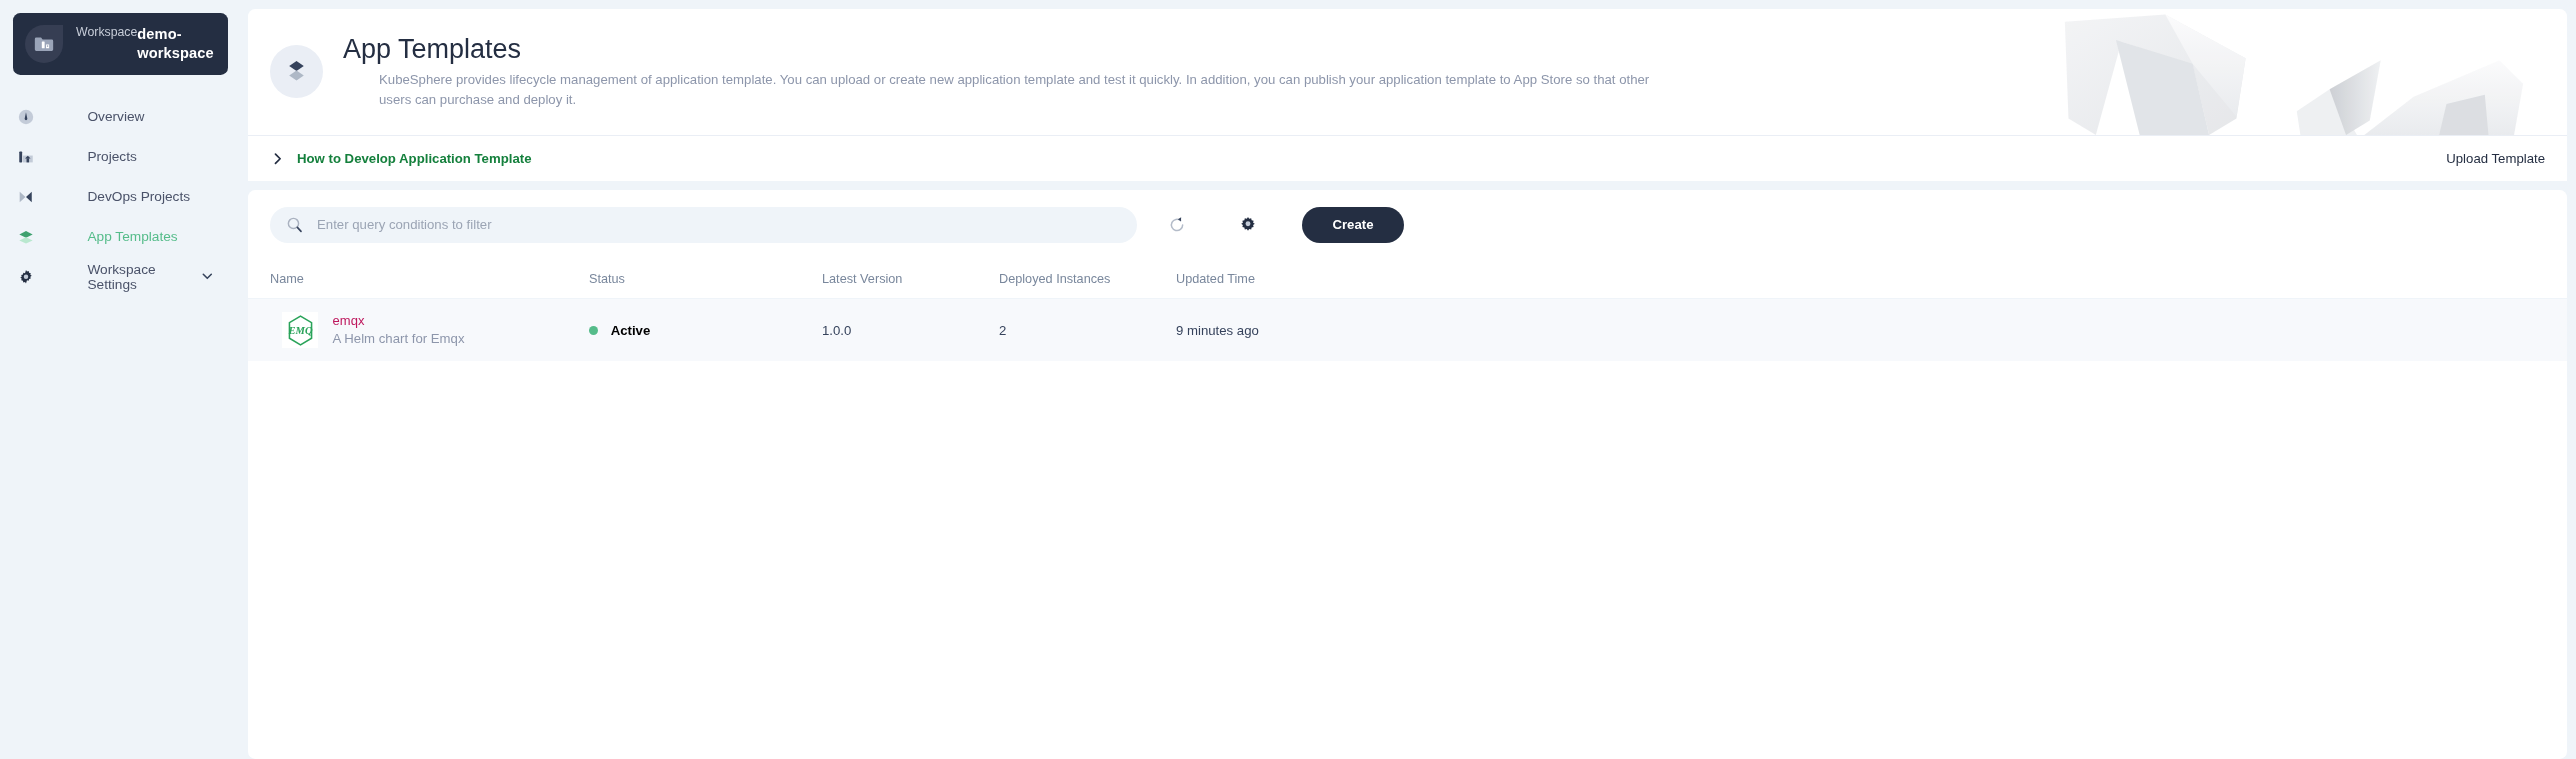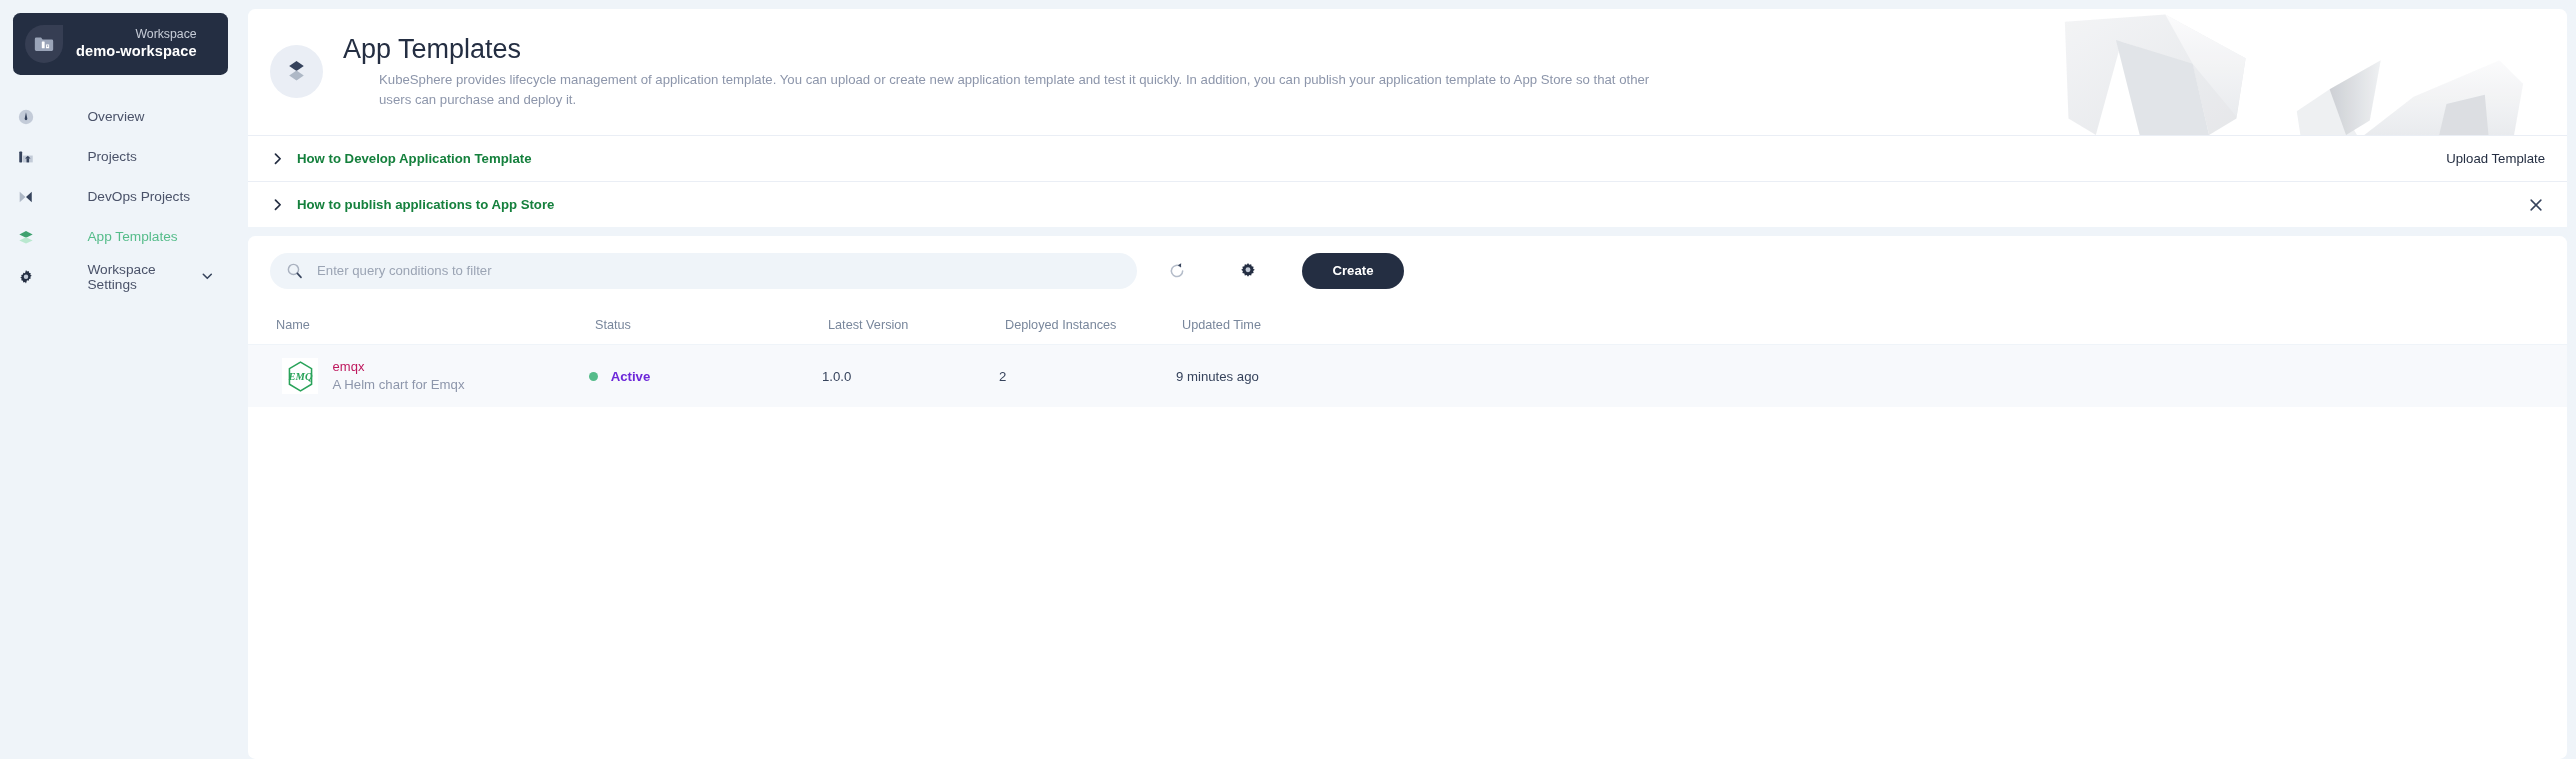--- a/index.html
+++ b/index.html
@@ -31,21 +31,21 @@
   }
   .ws-icon {
     width: 38px; height: 38px;
     flex: 0 0 38px;
     border-radius: 19px 0 19px 19px;
     background: #363e53;
     display: flex; align-items: center; justify-content: center;
     margin-right: 12.7px;
   }
   .ws-icon svg { display: block; }
-  .ws-text { display: flex; flex-direction: column; justify-content: center; line-height: 1.25; text-align: right; }
+  .ws-text { display: flex; flex-direction: row; justify-content: center; line-height: 1.25; }
   .ws-label { color: #c7cdd8; font-size: 12.3px; }
   .ws-name { color: #ffffff; font-size: 14.6px; font-weight: bold; letter-spacing: 0.1px; }
 
   .nav { margin-top: 22px; }
   .nav-item {
     height: 40px;
     display: flex; align-items: center;
     padding-left: 16.4px;
     cursor: pointer;
     position: relative;
@@ -155,21 +155,21 @@
     border-radius: 18px;
     font-family: "Liberation Sans", sans-serif;
     font-size: 13.2px;
     cursor: pointer;
     font-weight: bold;
   }
 
   .thead {
     display: flex; align-items: center;
     height: 40px; flex: 0 0 40px;
-    padding: 0 28px;
+    padding: 0 22px;
     font-size: 12.7px; color: #79879c;
     border-bottom: 0.9px solid #eff4f9;
   }
   .trow {
     display: flex; align-items: center;
     height: 62px; flex: 0 0 62px;
     padding: 0 22px;
     background: #f7f9fc;
   }
   .c-name   { flex: 0 0 319px; display: flex; align-items: center; }
@@ -183,21 +183,21 @@
     background: #ffffff;
     margin-right: 14.6px;
     display: flex; align-items: center; justify-content: center; margin-left: 12px;
   }
   .nm-wrap { display: flex; flex-direction: column; line-height: 1.35; min-width: 0; }
   .nm-title { font-size: 13px; font-weight: normal; color: #be185d; cursor: pointer; }
   .nm-sub { font-size: 13.2px; color: #8d96ab; }
 
   .status-cell { display: flex; align-items: center; }
   .dot { width: 9px; height: 9px; border-radius: 4.6px; background: #55bc8a; margin-right: 12.7px; flex: 0 0 9px; }
-  .status-txt { font-size: 13.2px; font-weight: bold; color: #6d28d9; }
+  .status-txt { font-size: 13.2px; font-weight: bold; color: #000000; }
   .cellval { font-size: 13.2px; color: #36435c; }
 </style>
 </head>
 <body>
 
 <div class="app">
 
   <div class="sidebar">
 
     <div class="ws-card">
@@ -324,35 +324,20 @@
         <svg width="15.5" height="15.5" viewBox="0 0 17 17">
           <path d="M6 3.4L11.1 8.5 6 13.6" fill="none" stroke="#242e42" stroke-width="1.9" stroke-linecap="round" stroke-linejoin="round"></path>
         </svg>
       </span>
       <span class="acc-title">How to Develop Application Template</span>
       <span class="acc-right">
         <span class="acc-link">Upload Template</span>
       </span>
     </div>
 
-    <div class="acc-row">
-      <span class="acc-chev">
-        <svg width="15.5" height="15.5" viewBox="0 0 17 17">
-          <path d="M6 3.4L11.1 8.5 6 13.6" fill="none" stroke="#242e42" stroke-width="1.9" stroke-linecap="round" stroke-linejoin="round"></path>
-        </svg>
-      </span>
-      <span class="acc-title">How to publish applications to App Store</span>
-      <span class="acc-right">
-        <span class="acc-close">
-          <svg width="18" height="18" viewBox="0 0 20 20">
-            <path d="M4.6 4.6L15.4 15.4M15.4 4.6L4.6 15.4" stroke="#36435c" stroke-width="1.7" stroke-linecap="round"></path>
-          </svg>
-        </span>
-      </span>
-    </div>
 
     <div class="panel">
 
       <div class="toolbar">
         <div class="search">
           <span class="search-ico">
             <svg width="17.3" height="17.3" viewBox="0 0 19 19">
               <circle cx="8.2" cy="8.2" r="5.6" fill="none" stroke="#aab2c0" stroke-width="1.6"></circle>
               <path d="M12.5 12.5l4 4.4" stroke="#36435c" stroke-width="1.8" stroke-linecap="round"></path>
             </svg>

